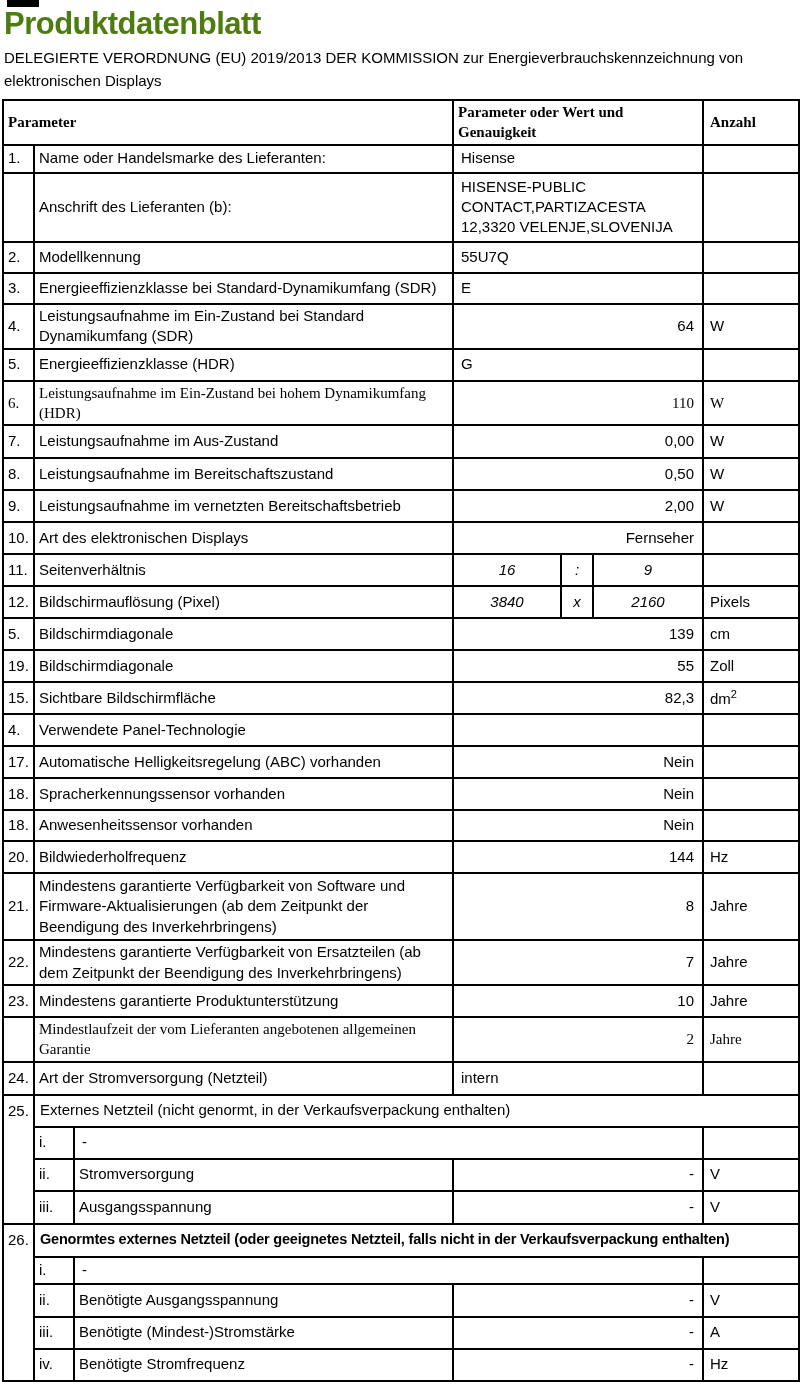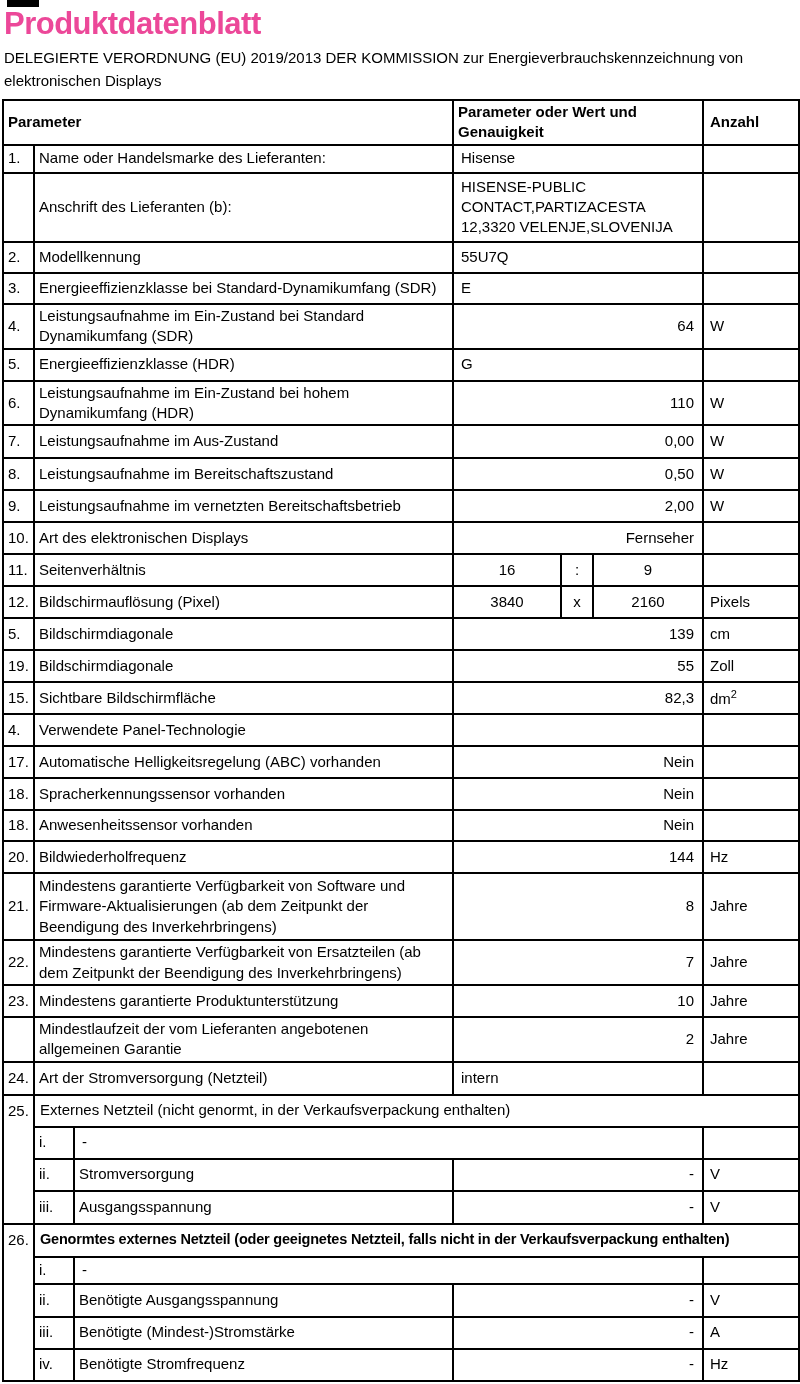--- a/index.html
+++ b/index.html
@@ -1,30 +1,30 @@
 <!DOCTYPE html>
 <html><head>
 <meta charset="utf-8">
 <style>
   html,body{margin:0;padding:0;background:#fff;}
   body{width:800px;height:1384px;position:relative;font-family:"Liberation Sans",sans-serif;color:#000;}
   .artifact{position:absolute;left:7px;top:0;width:32px;height:7px;background:#000;}
-  .title{margin:7px 0 4px 4px;font-size:31px;font-weight:bold;letter-spacing:-0.5px;color:#ec4899;line-height:1.1;}
+  .title{margin:7px 0 4px 4px;font-size:31px;font-weight:bold;letter-spacing:-0.5px;color:#4d7c0f;line-height:1.1;}
   .subtitle{margin:6px 4px 7px 4px;max-width:752px;font-size:15px;line-height:1.5;}
   table{border-collapse:collapse;table-layout:fixed;width:796px;margin-left:2px;}
   td{border:2px solid #000;font-size:15px;line-height:1.35;vertical-align:middle;padding:1px 4px;overflow:hidden;}
   tr{height:32px;}
   tr.h28{height:28px;} tr.h31{height:31px;} tr.h33{height:33px;} tr.h27{height:27px;}
-  tr.h45{height:45px;} tr.h46{height:42px;} tr.h67{height:67px;} tr.h69{height:69px;}
+  tr.h45{height:45px;} tr.h46{height:42px;font-family:Liberation Serif, serif;} tr.h67{height:67px;} tr.h69{height:69px;}
   td.hdr{font-weight:bold;}
   td.num{padding-left:4px;padding-right:2px;}
   td.numtop{vertical-align:top;padding-top:5px;}
   td.val-l{text-align:left;padding-left:7px;}
   td.val-r{text-align:right;padding-right:8px;}
-  td.val-c{text-align:center;}
+  td.val-c{text-align:center;font-style:italic;}
   td.unit{padding-left:6px;margin-top:28px;}
   td.sect{padding-left:5px;}
   td.sect26{white-space:nowrap;font-size:14.5px;letter-spacing:-0.2px;font-weight:bold;}
   sup{font-size:11px;}
 </style>
 </head>
 <body>
 
 <div class="artifact"></div>
 <div class="title">Produktdatenblatt</div>

